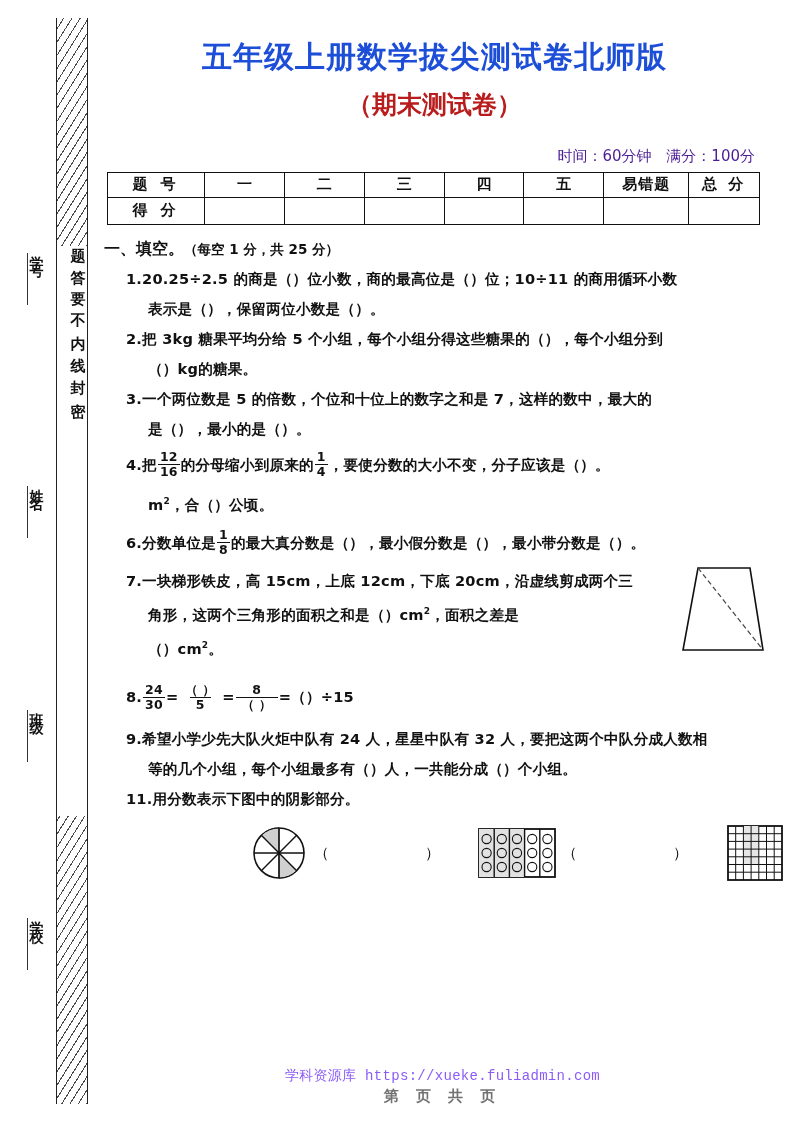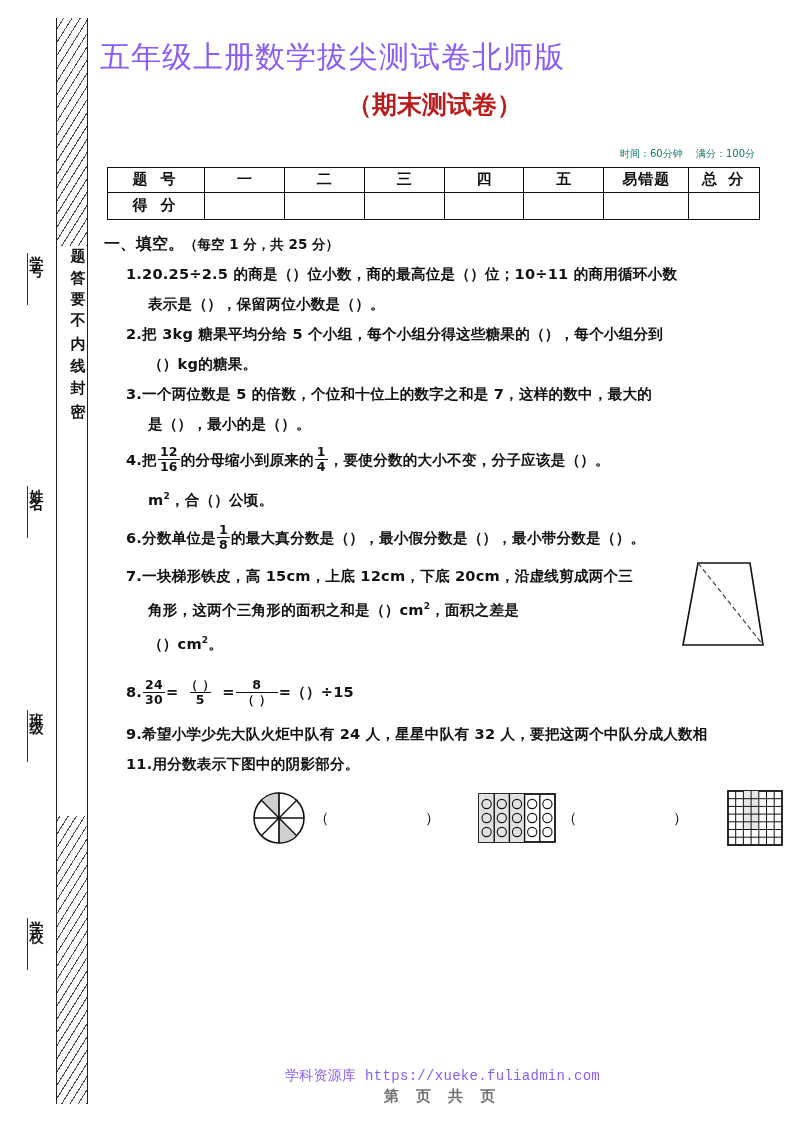--- a/index.html
+++ b/index.html
@@ -75,44 +75,44 @@
 
   
   .sheet {
     position: absolute;
     left: 92px; top: 0;
     width: 701px; height: 1122px;
     padding: 0 24px 0 8px;
   }
 
   .title {
-    text-align: left;
-    font-family: "DejaVu Sans", "Liberation Sans", sans-serif;
-    font-weight: 400;
+    text-align: center;
+    font-family: "DejaVu Sans", "Liberation Sans", sans-serif;
+    font-weight: 700;
     font-size: 30px;
     letter-spacing: 1px;
     margin: 38px 0 0 0;
     line-height: 1.25;
-    color: #8b5cf6;
+    color: #1d4ed8;
   }
   .subtitle {
     text-align: center;
     font-family: "DejaVu Sans", "Liberation Sans", sans-serif;
     font-weight: 700;
     font-size: 25px;
     margin: 12px 0 0 0;
     color: #b91c1c;
   }
 
   .meta-line {
     margin: 26px 14px 6px 0;
     text-align: right;
-    font-size: 10px;
-    font-family: "DejaVu Sans", "Liberation Sans", sans-serif;
-    color: #0f766e;
+    font-size: 15px;
+    font-family: "DejaVu Sans", "Liberation Sans", sans-serif;
+    color: #4c1d95;
   }
   .meta-line span { margin-left: 10px; }
 
   table.score-table {
     width: 653px;
     margin: 2px 0 0 7px;
     border-collapse: collapse;
     table-layout: fixed;
   }
   table.score-table td {
@@ -341,20 +341,21 @@
           <span class="num">（      ）</span>
           <span class="den">5</span>
         </span><span>=</span><span class="frac wide">
           <span class="num">8</span>
           <span class="den">（      ）</span>
         </span><span>=（</span><span class="gap"></span><span>）÷15</span></div>
   </div>
 
   <div class="q" style="margin-top:6px;">
     <div><span class="indent"></span><span class="qn">9.</span><span>希望小学少先大队火炬中队有 24 人，星星中队有 32 人，要把这两个中队分成人数相</span></div>
+    <div><span class="indent"></span><span class="indent"></span><span>等的几个小组，每个小组最多有（</span><span class="gap"></span><span>）人，一共能分成（</span><span class="gap"></span><span>）个小组。</span></div>
   </div>
 
 
   <div class="q">
     <div><span class="indent"></span><span class="qn">11.</span><span>用分数表示下图中的阴影部分。</span></div>
   </div>
 
   <div class="fig-row">
 
     <div class="fig-item">

